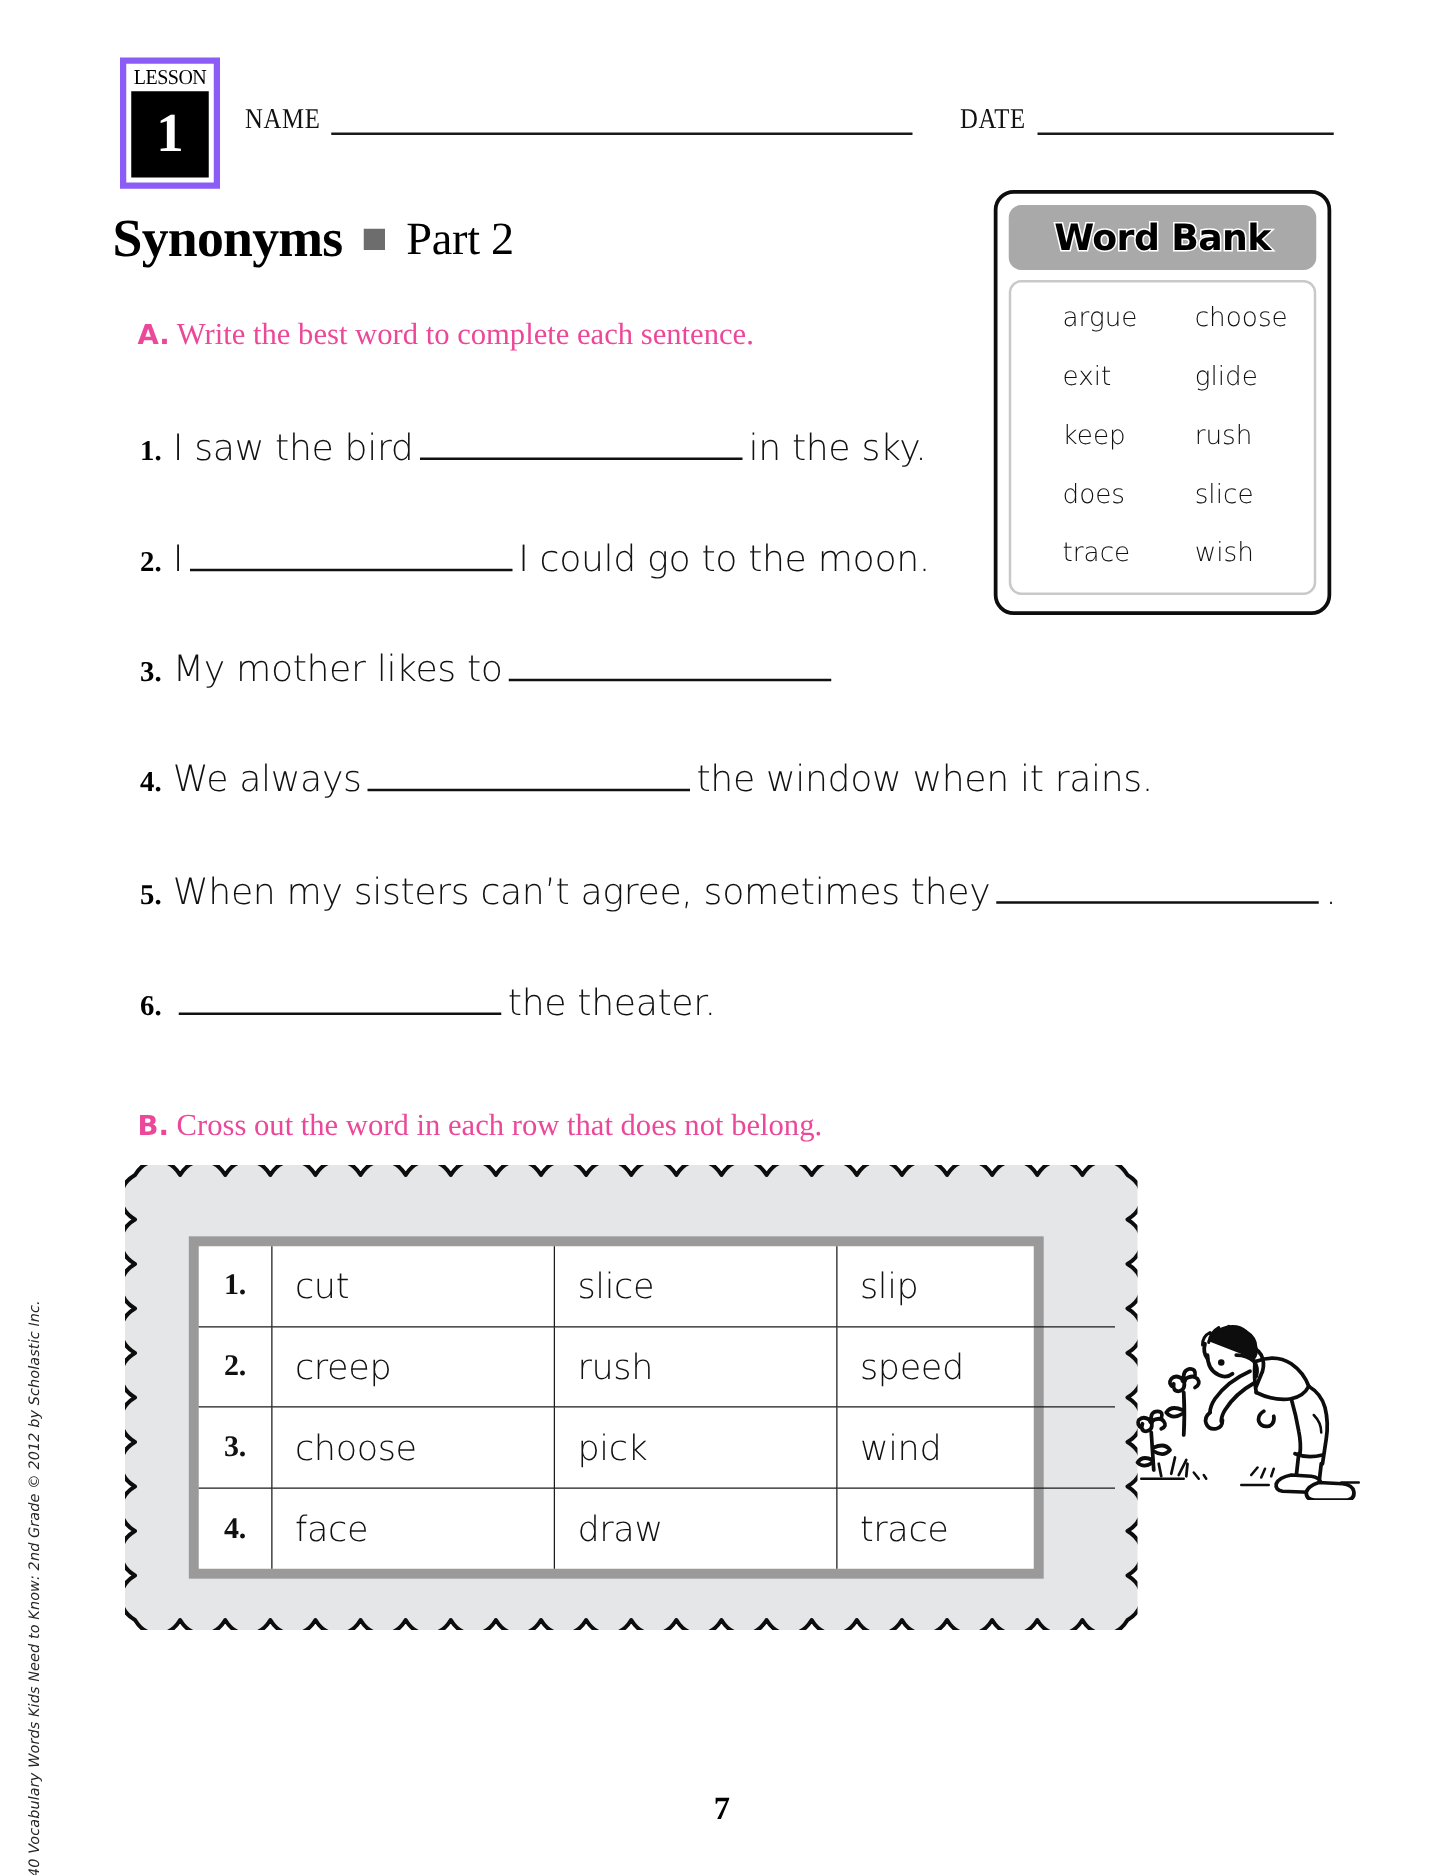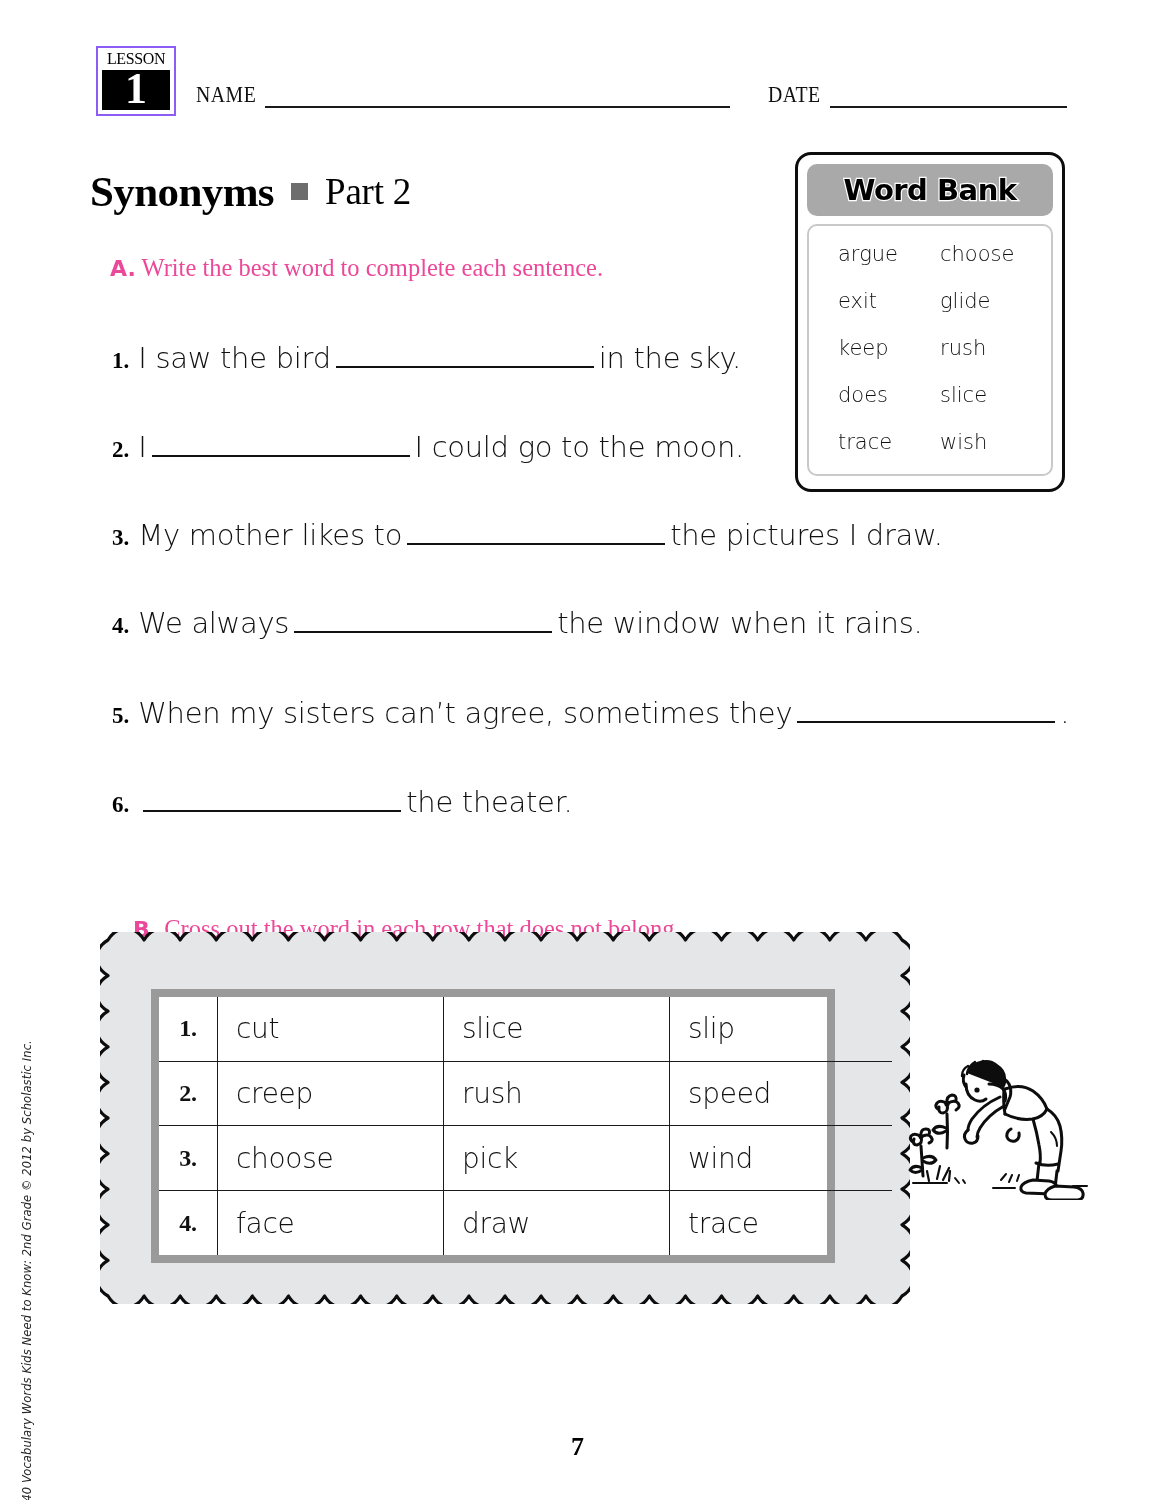--- a/index.html
+++ b/index.html
@@ -40,22 +40,22 @@
     white-space: nowrap;
     text-align: left;
   }
 
   
   .lesson-badge {
     position: absolute;
     left: 96px;
     top: 46px;
     width: 80px;
-    height: 70px;
-    border: 2px solid #8b5cf6;
+    height: 105px;
+    border: 5px solid #8b5cf6;
     background: #fff;
     box-sizing: border-box;
   }
   .lesson-badge .lesson-word {
     position: absolute;
     top: 1px;
     left: 0;
     width: 100%;
     text-align: center;
     font-family: "Liberation Serif", serif;
@@ -145,21 +145,21 @@
     font-size: 24.5px;
     line-height: 30px;
     color: #ec4899;
   }
   .direction .dl {
     font-family: "DejaVu Sans", sans-serif;
     font-weight: 700;
     font-size: 22px;
   }
   #dir-a { left: 110px; top: 253px; }
-  #dir-b { left: 110px; top: 914px; margin-left: 23px; }
+  #dir-b { left: 110px; top: 886px; }
 
   
   #word-bank {
     position: absolute;
     left: 795px;
     top: 152px;
     width: 270px;
     height: 340px;
     border: 3px solid #0d0d0d;
     border-radius: 16px;
@@ -198,20 +198,21 @@
     display: flex;
     height: 47px;
     align-items: flex-start;
   }
   .wb-word {
     font-family: "DejaVu Sans", sans-serif;
     font-weight: 300;
     font-size: 21px;
     line-height: 24px;
     color: #111;
+    margin-left: 12px;
   }
   .wb-col1 { width: 118px; padding-left: 29px; box-sizing: border-box; }
   .wb-col2 { width: 118px; padding-left: 13px; box-sizing: border-box; }
 
   
   .q {
     position: absolute;
     display: flex;
     align-items: baseline;
     white-space: nowrap;
@@ -391,21 +392,20 @@
     <span class="q-num">2.</span>
     <span class="q-text">I</span>
     <span class="q-blank" style="width: 258px;"></span>
     <span class="q-text">I could go to the moon.</span>
   </div>
 
   <div class="q" id="q3">
     <span class="q-num">3.</span>
     <span class="q-text">My mother likes to</span>
     <span class="q-blank" style="width: 258px;"></span>
-    <span class="q-text">the pictures I draw.</span>
   </div>
 
   <div class="q" id="q4">
     <span class="q-num">4.</span>
     <span class="q-text">We always</span>
     <span class="q-blank" style="width: 258px;"></span>
     <span class="q-text">the window when it rains.</span>
   </div>
 
   <div class="q" id="q5">

